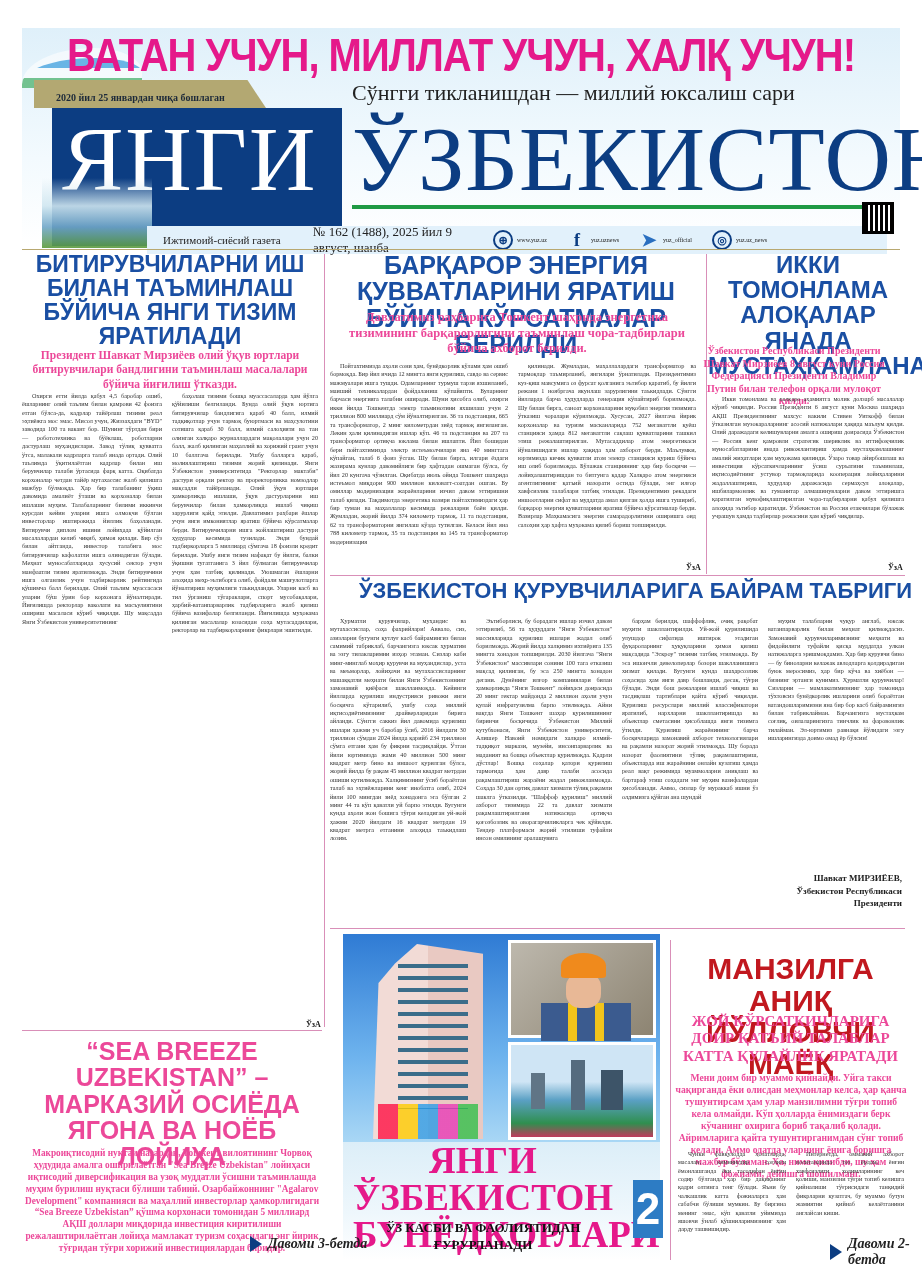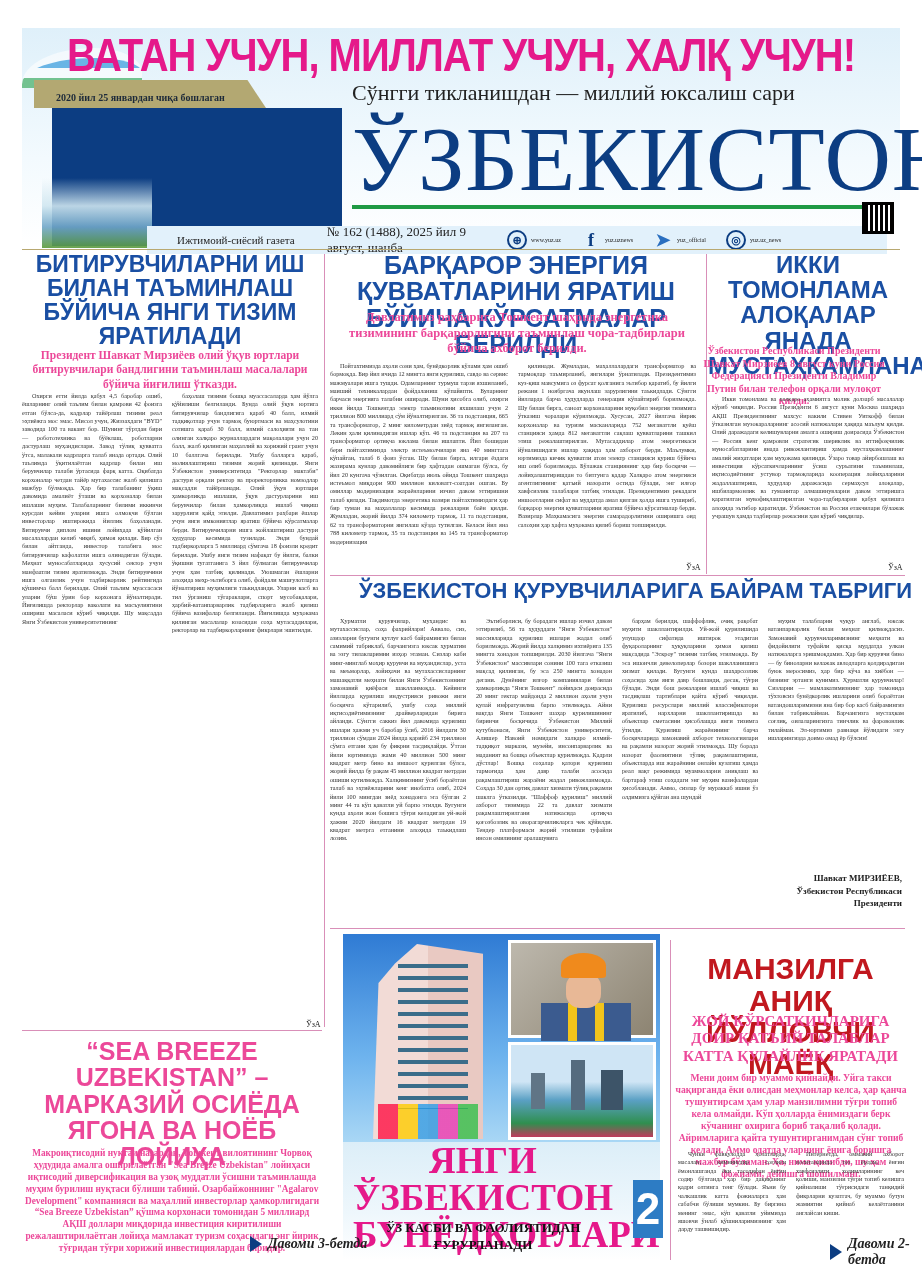--- a/index.html
+++ b/index.html
@@ -7,36 +7,36 @@
 .masthead{position:absolute;left:22px;top:28px;width:878px;height:218px;background:linear-gradient(180deg,#dff0fa 0%,#f3fafe 60%,#ffffff 100%)}
 .slogan{position:absolute;left:0;width:100%;top:2px;text-align:center;font-family:"Liberation Sans",sans-serif;font-weight:bold;font-size:40px;color:#e5198a;letter-spacing:-1px;transform:scaleY(1.15);transform-origin:top}
 .flag-swoosh{position:absolute;left:0;top:20px;width:120px;height:60px;border-top:10px solid #fff;border-radius:60% 40% 0 0;background:linear-gradient(180deg,#1a8cd8 0 20%,#fff 20% 40%,#27a24a 40% 60%,transparent 60%);opacity:.6}
 .since{position:absolute;left:12px;top:52px;width:232px;height:28px;background:#b3a872;clip-path:polygon(0 0,92% 0,100% 100%,0 100%);font-size:10px;font-weight:bold;padding:12px 0 0 22px;color:#1d2a3a}
 .blue-box{position:absolute;left:30px;top:80px;width:290px;height:138px;background:#0c3d82}
 .yangi{position:absolute;left:40px;top:78px;font-size:92px;color:#fff;font-family:"Liberation Serif",serif;letter-spacing:2px}
 .tagline{position:absolute;left:330px;top:52px;font-size:22px;color:#222;font-family:"Liberation Serif",serif}
 .uzb{position:absolute;left:330px;top:78px;font-size:92px;color:#0c3d82;font-family:"Liberation Serif",serif;letter-spacing:1px}
 .green-line{position:absolute;left:330px;top:177px;width:535px;height:4px;background:#1f9a44}
 .infobar{position:absolute;left:125px;top:198px;width:740px;height:28px;background:#e2f1fb;display:flex;align-items:center;font-size:11px}
-.infobar .type{margin-left:30px;width:150px}
+.infobar .type{margin-left:16px;width:150px}
 .infobar .issue{font-size:13px;width:170px}
 .social{display:flex;align-items:center;margin-left:10px;gap:4px;font-size:6px;margin-right:10px}
 .social .ic{width:20px;height:20px;border-radius:50%;border:2px solid #0c3d82;color:#0c3d82;font-size:11px;display:flex;align-items:center;justify-content:center;font-weight:bold}
 .social .ic.plain{border:none;font-size:18px}
 .qr{position:absolute;left:840px;top:174px;width:32px;height:32px;background:repeating-linear-gradient(90deg,#000 0 3px,#fff 3px 5px),#000;border:3px solid #000}
 .wind{position:absolute;left:20px;top:150px;width:110px;height:70px;background:linear-gradient(180deg,transparent 0%,#cfe6f0 40%,#6fa6c8 70%,#5b9b3a 100%);opacity:.9}
 .sep-h{position:absolute;height:1px;background:#d98fb8}
 .sep-v{position:absolute;width:1px;background:#d98fb8}
 .hl{font-family:"Liberation Sans",sans-serif;font-weight:bold;text-align:center;text-transform:uppercase;letter-spacing:0px;line-height:1.05}
 .blue{color:#1a4fa3}
 .green{color:#ec4899}
 .red{color:#c1181f}
 .lead{font-family:"Liberation Serif",serif;font-weight:bold;text-align:center;color:#ec4899}
 .col{position:absolute;font-size:6.2px;line-height:1.35;text-align:justify;color:#333;text-indent:10px;overflow:hidden}
-.uza{position:absolute;font-size:8px;font-weight:normal}
+.uza{position:absolute;font-size:8px;font-weight:bold}
 .cont{position:absolute;display:flex;align-items:center;gap:6px;font-size:14px;font-style:italic;font-weight:bold}
 .cont .arr{width:0;height:0;border-left:12px solid #0c3d82;border-top:8px solid transparent;border-bottom:8px solid transparent}
 .photo{position:absolute;left:343px;top:934px;width:317px;height:208px;background:linear-gradient(180deg,#2f7bd4 0%,#6fb4ee 60%,#a9d7f5 100%)}
 .tower{position:absolute;left:30px;top:10px;width:110px;height:195px;background:linear-gradient(90deg,#f2dbd6 0 50%,#e9c9c2 50% 100%);clip-path:polygon(20% 10%,40% 0,100% 5%,100% 100%,0 100%,5% 20%)}
 .tower::after{content:"";position:absolute;inset:20px 15px 30px 25px;background:repeating-linear-gradient(180deg,#3b6d8a 0 4px,transparent 4px 12px)}
 .playground{position:absolute;left:35px;top:170px;width:100px;height:35px;background:linear-gradient(90deg,#f14 0 20%,#ffcc00 20% 40%,#2b9ce8 40% 60%,#e83cb7 60% 80%,#33c04a 80% 100%);opacity:.8}
 .ph1{position:absolute;left:165px;top:6px;width:148px;height:98px;border:3px solid #fff;background:linear-gradient(135deg,#bdb8ad 0%,#8d8472 100%)}
 .ph1 .hat{position:absolute;left:50px;top:10px;width:45px;height:25px;background:#f08a1c;border-radius:50% 50% 10% 10%}
 .ph1 .face{position:absolute;left:55px;top:30px;width:35px;height:35px;background:#e8b896;border-radius:40%}
 .ph1 .vest{position:absolute;left:30px;top:60px;width:90px;height:38px;background:linear-gradient(90deg,#3b5b8f 0 30%,#f2c41b 30% 40%,#3b5b8f 40% 60%,#f2c41b 60% 70%,#3b5b8f 70%)}
@@ -50,20 +50,21 @@
 .promo .num{position:absolute;left:290px;top:38px;width:30px;height:58px;background:#2d7cc4;color:#fff;font-family:"Liberation Sans",sans-serif;font-weight:bold;font-size:44px;text-align:center;line-height:58px}
 </style>
 </head>
 <body>
 
 <div class="masthead">
   <div class="flag-swoosh"></div>
   <div class="slogan">ВАТАН УЧУН, МИЛЛАТ УЧУН, ХАЛҚ УЧУН!</div>
   <div class="since">2020 йил 25 январдан чиқа бошлаган</div>
   <div class="blue-box"></div>
+  <div class="yangi">ЯНГИ</div>
   <div class="tagline">Сўнгги тикланишдан — миллий юксалиш сари</div>
   <div class="uzb">ЎЗБЕКИСТОН</div>
   <div class="green-line"></div>
   <div class="wind"></div>
   <div class="infobar">
     <span class="type">Ижтимоий-сиёсий газета</span>
     <span class="issue">№ 162 (1488), 2025 йил 9 август, шанба</span>
     <span class="social">
         <span class="ic">⊕</span>
         <span>www.yuz.uz</span>

